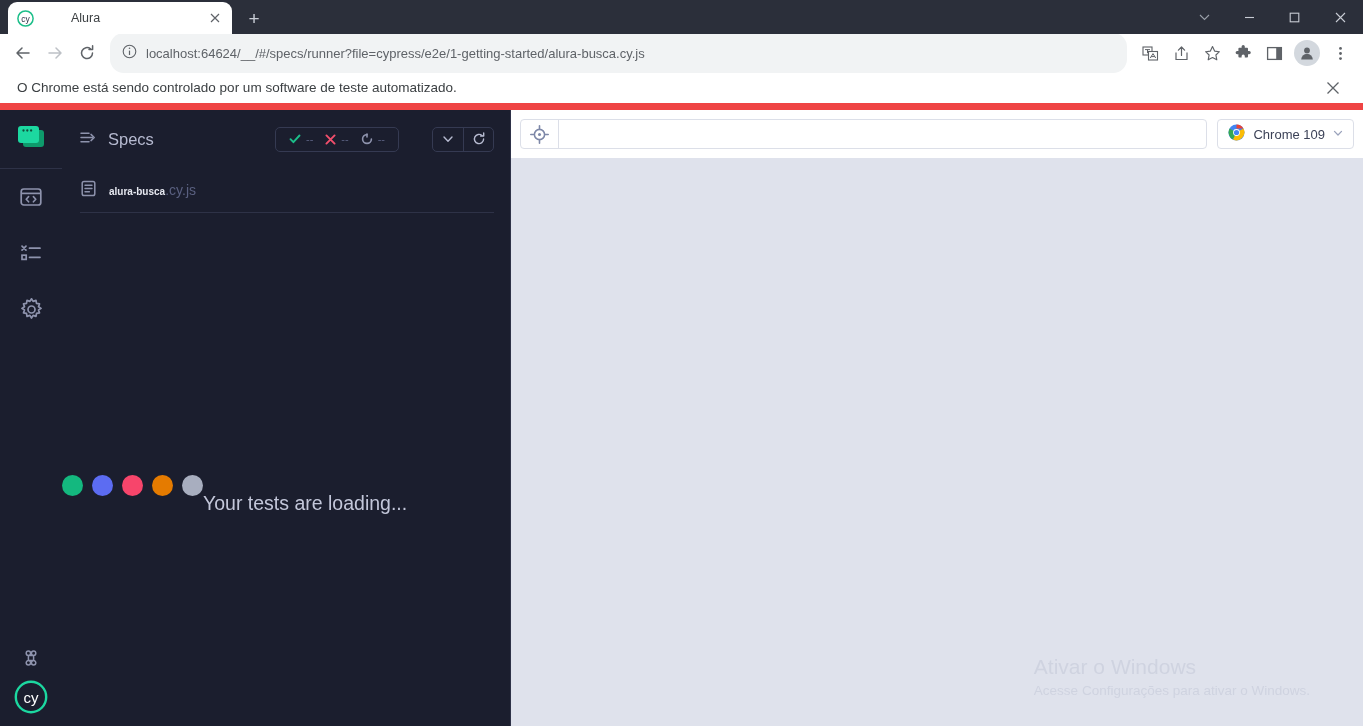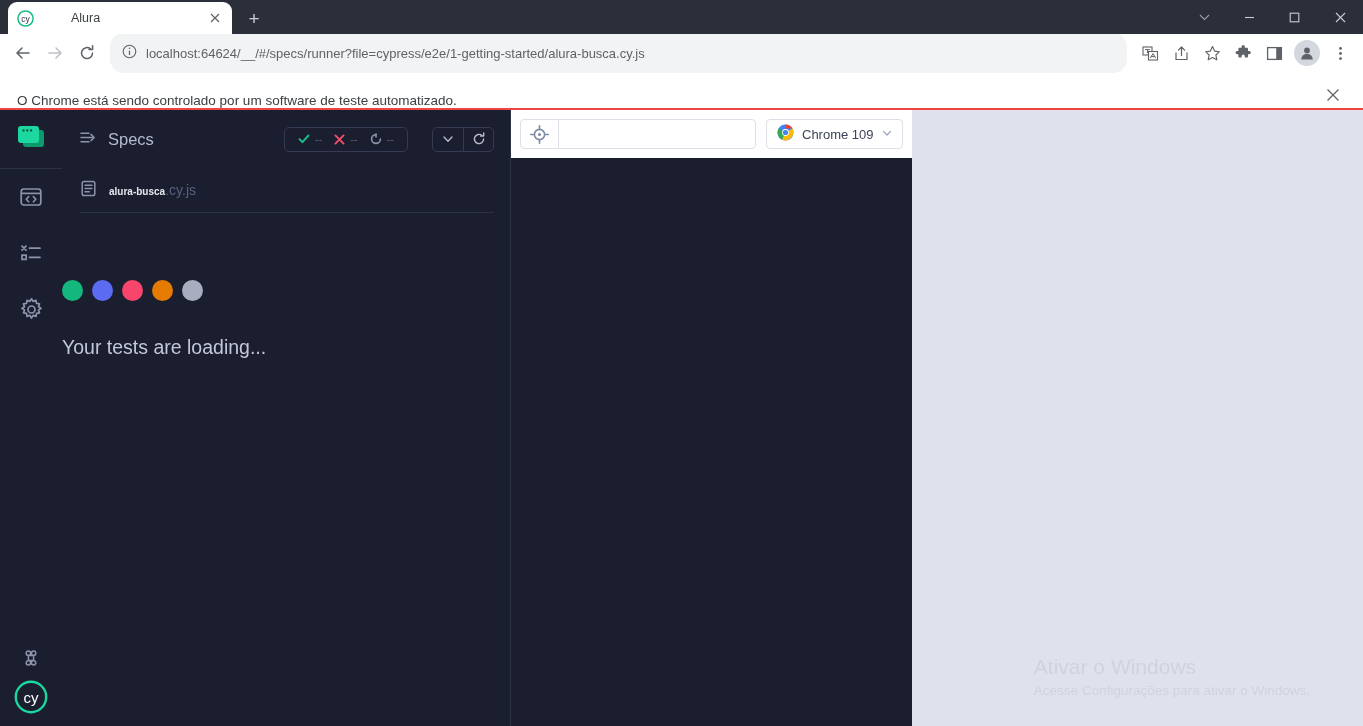--- a/index.html
+++ b/index.html
@@ -73,22 +73,22 @@
     color: #5f6368;
   }
   .avatar-btn {
     width: 26px; height: 26px; border-radius: 50%;
     background: #d3d8de; display: flex; align-items: center;
     justify-content: center; margin: 0 4px; color: #5f6368;
   }
 
   
   .infobar {
-    height: 38px; background: #fff; border-bottom: 2px solid #ef4444;
-    display: flex; align-items: flex-end; padding: 0 17px;
+    height: 38px; background: #fff; border-bottom: 7px solid #ef4444;
+    display: flex; align-items: center; padding: 0 17px;
   }
   .infobar-text { flex: 1; font-size: 13.5px; color: #3c4043; }
   .infobar-close {
     width: 26px; height: 26px; display: flex;
     align-items: center; justify-content: center; color: #5f6368;
   }
 
   
   .app { display: flex; height: 616px; }
 
@@ -115,21 +115,21 @@
   }
   .cy-logo { width: 34px; height: 34px; }
 
   
   .specs-panel {
     width: 449px; background: #1b1e2e; flex: 0 0 auto;
     border-right: 1px solid #2e3247; display: flex; flex-direction: column;
   }
   .specs-header {
     height: 58px; display: flex; align-items: center;
-    padding: 0 16px 0 18px; gap: 17px;
+    padding: 0 16px 0 18px; gap: 26px;
   }
   .specs-title {
     font-size: 16.5px; color: #b6bad0; flex: 1;
     display: flex; align-items: center; gap: 11px;
   }
   .status-group {
     display: flex; align-items: center; gap: 0;
     border: 1px solid #353a52; border-radius: 5px;
     height: 25px; padding: 0 7px;
   }
@@ -155,29 +155,29 @@
     height: 44px; display: flex; align-items: center;
     padding: 0 18px; gap: 12px;
   }
   .spec-name { font-size: 10px; color: #e6e8f0; font-weight: bold; }
   .spec-ext { font-size: 14px; color: #5a6080; font-weight: normal; }
   .spec-divider {
     height: 1px; background: #2e3247; margin: 0 16px 0 18px;
   }
 
   .loading-area {
-    flex: 1; display: flex; flex-direction: column;
-    padding-top: 67px;
+    flex: 1; display: flex; flex-direction: row;
+    align-items: center; padding-top: 67px;
   }
   .dots { display: flex; gap: 9px; margin-bottom: 35px; }
   .dot { width: 21px; height: 21px; border-radius: 50%; }
   .loading-text { font-size: 19.5px; color: #c3c7da; }
 
   
-  .runner { flex: 1; display: flex; flex-direction: row; min-width: 0; }
+  .runner { flex: 1; display: flex; flex-direction: column; min-width: 0; }
   .runner-toolbar {
     height: 48px; background: #fff; display: flex;
     align-items: center; padding: 0 9px; gap: 10px;
   }
   .url-group {
     flex: 1; height: 30px; display: flex; align-items: stretch;
     border: 1px solid #dcdfe8; border-radius: 4px; overflow: hidden;
     background: #fff; min-width: 0;
   }
   .selector-btn {

